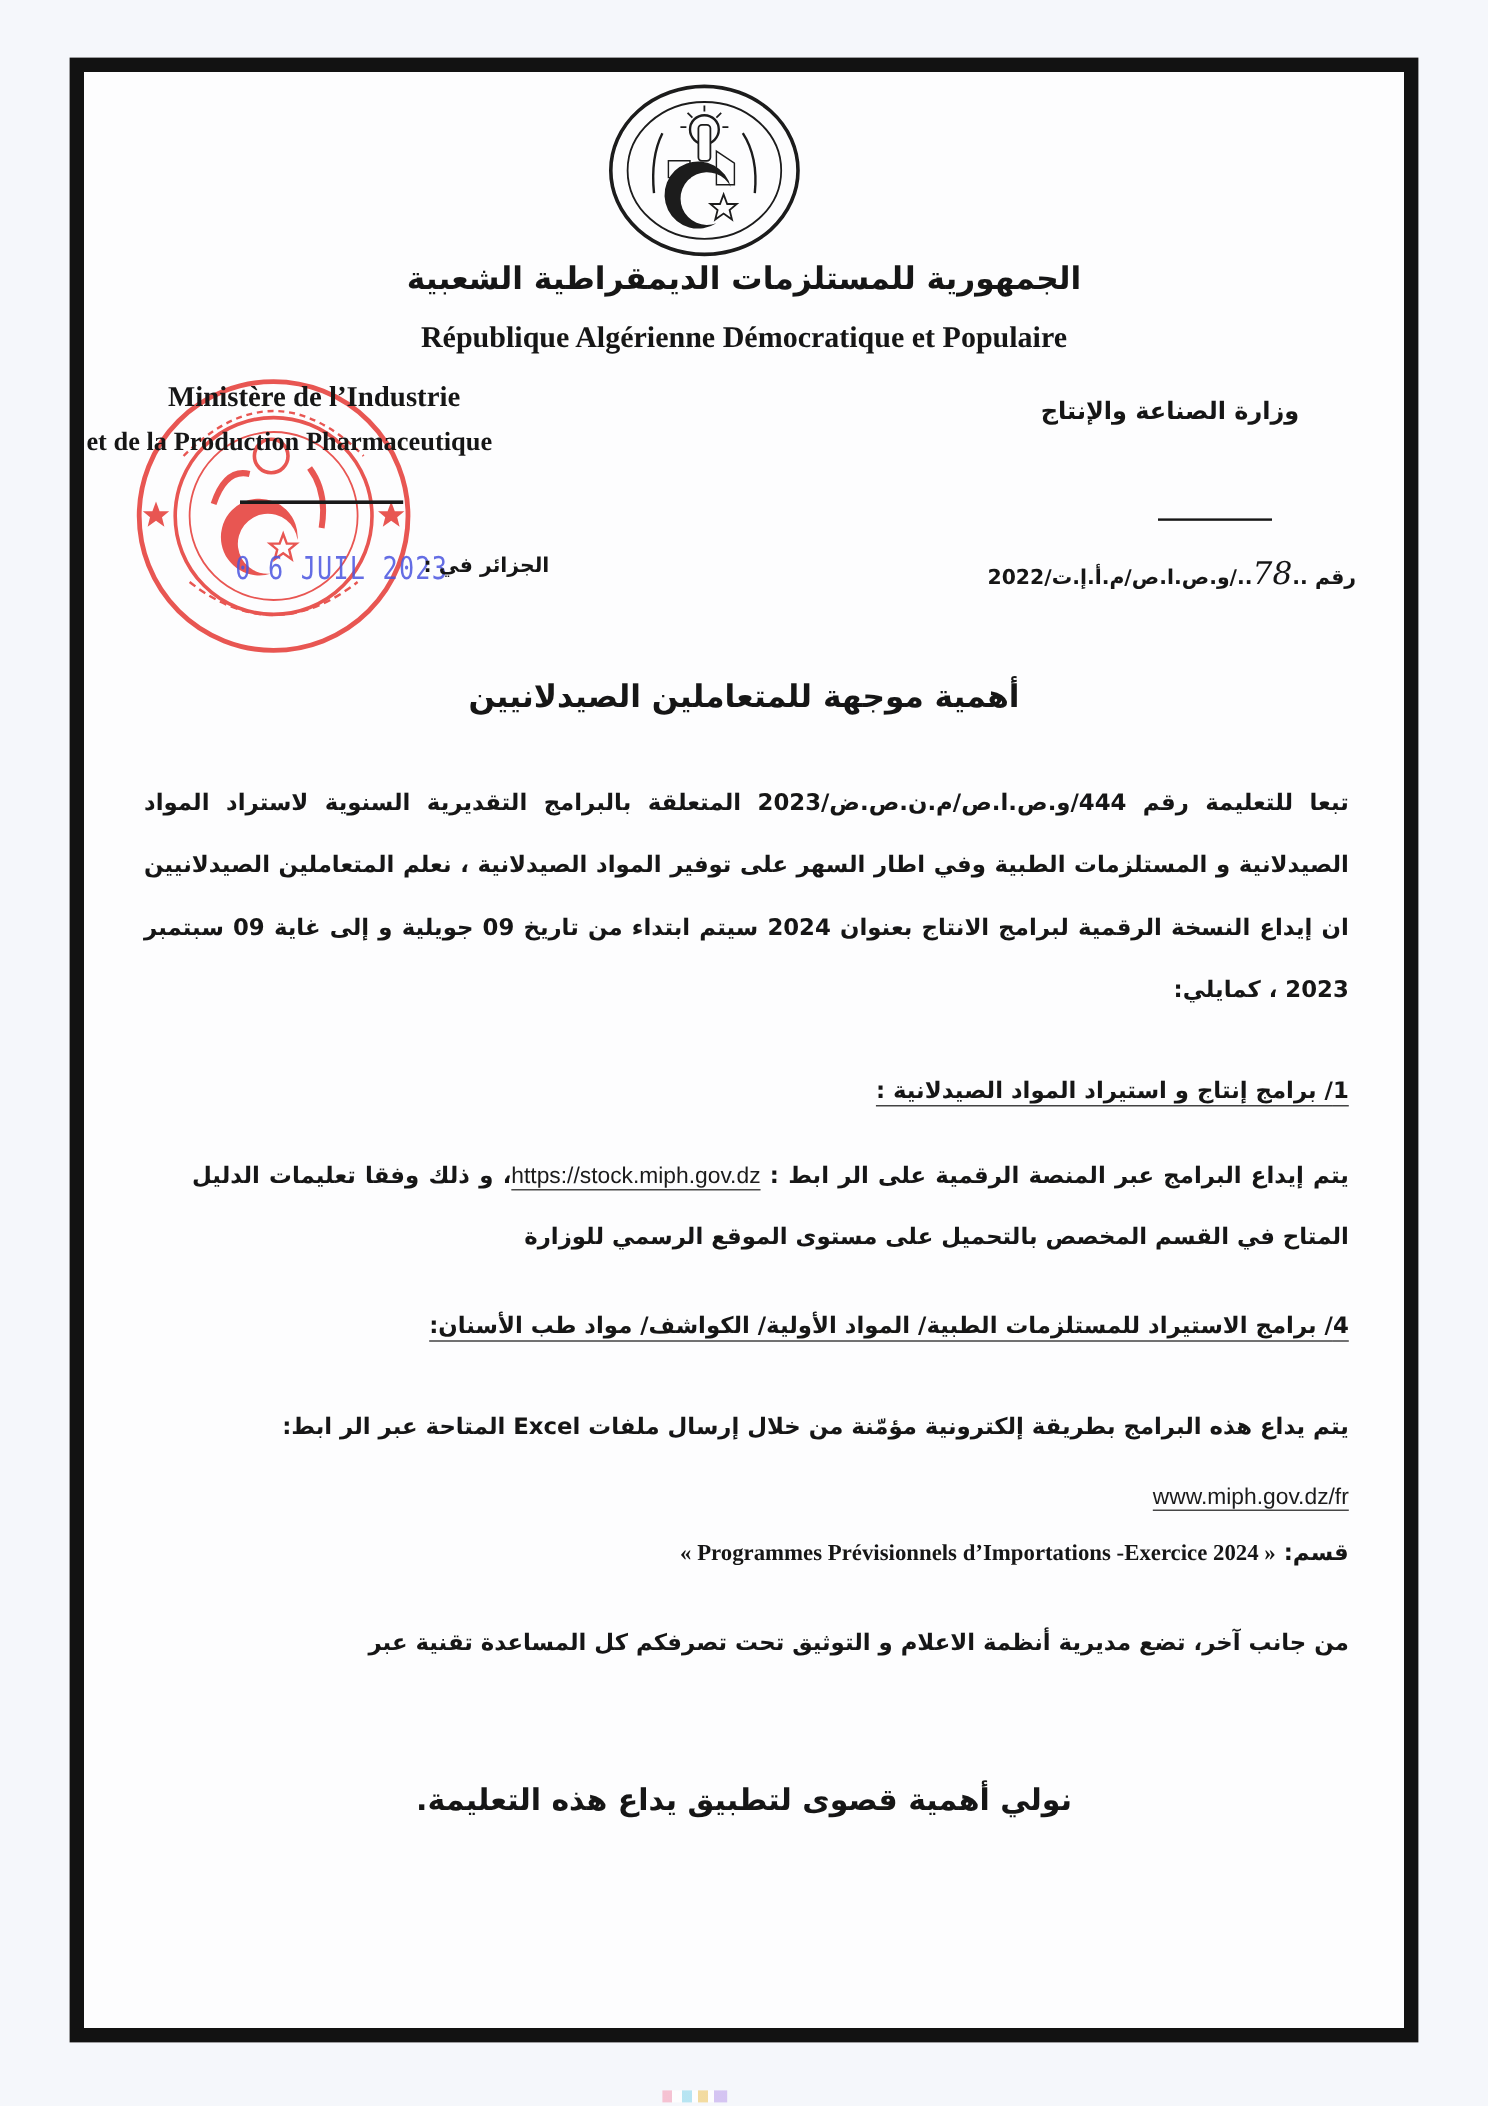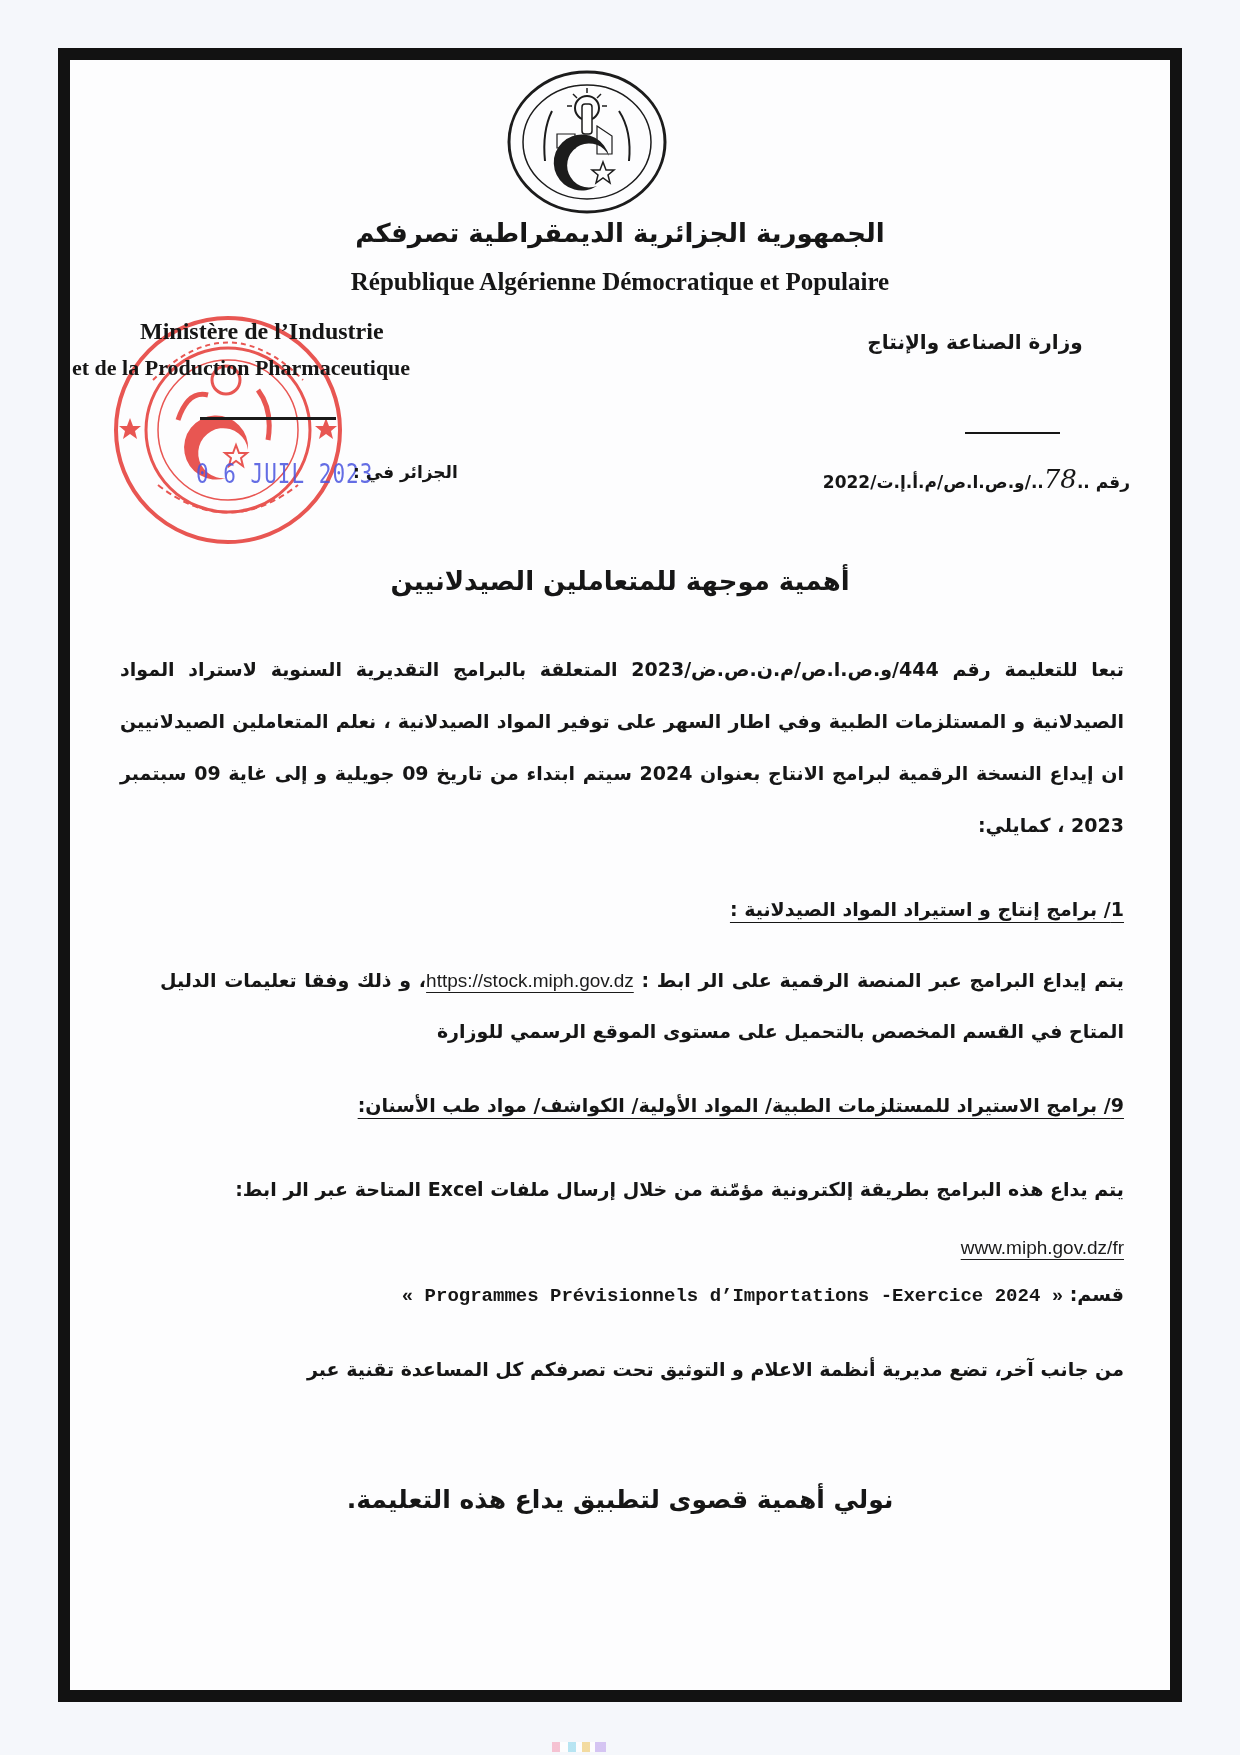--- a/index.html
+++ b/index.html
@@ -63,21 +63,21 @@
     left:120px; width:1004px; font-weight:bold; font-size:19px; line-height:52px; text-align:justify;
   }
   .para1 { top:643px; }
   .heading { font-weight:bold; font-size:19px; text-decoration:underline; text-underline-offset:6px; }
   .h1 { right:116px; top:898px; }
   .para2 { top:955px; left:160px; width:964px; line-height:50px; }
   .h2 { right:116px; top:1094px; }
   .para3 { top:1160px; left:200px; width:924px; line-height:58px; }
   .link { font-weight:normal; color:#1b1b1b; text-decoration:underline; text-underline-offset:5px; font-family:"Liberation Sans", sans-serif; }
   .section-line { right:116px; top:1283px; font-size:19px; font-weight:bold; white-space:nowrap; }
-  .section-line .fr { font-family:Liberation Mono, monospace; font-weight:bold; }
+  .section-line .fr { font-family:Liberation Serif, serif; font-weight:bold; }
   .para4 { top:1343px; left:260px; width:864px; line-height:52px; }
   .closing { left:200px; width:840px; top:1485px; text-align:center; font-weight:bold; font-size:25px; }
   .ltr { direction:ltr; unicode-bidi:embed; }
 </style>
 </head>
 <body>
 
 <div class="page-frame"></div>
 <div class="scan-artifact"></div>
 
@@ -93,21 +93,21 @@
     <line x1="110" y1="40" x2="105" y2="40"></line>
   </g>
   <rect x="85" y="38" width="10" height="30" rx="3" fill="#fff" stroke="#1c1c1c" stroke-width="1.5"></rect>
   <path d="M48 95 Q45 65 55 45" fill="none" stroke="#1c1c1c" stroke-width="2"></path>
   <path d="M132 95 Q135 65 122 45" fill="none" stroke="#1c1c1c" stroke-width="2"></path>
   <path d="M60 68 h18 v14 h-18z M100 60 l15 10 v18 h-15z" fill="none" stroke="#1c1c1c" stroke-width="1.2"></path>
   <path d="M100 120 A28 28 0 1 1 112 90 A22 22 0 1 0 100 120 Z" fill="#1c1c1c"></path>
   <polygon points="106,96 109,104 117,104 111,109 113,117 106,112 99,117 101,109 95,104 103,104" fill="none" stroke="#1c1c1c" stroke-width="1.5"></polygon>
 </svg>
 
-<div class="abs rep-ar rtl">الجمهورية الجزائرية الديمقراطية تصرفكم</div>
+<div class="abs rep-ar rtl">الجمهورية للمستلزمات الديمقراطية الشعبية</div>
 <div class="abs rep-fr">République Algérienne Démocratique et Populaire</div>
 
 <svg class="abs stamp" viewBox="0 0 240 240" style="opacity:.85">
   <circle cx="120" cy="120" r="112" fill="none" stroke="#e53935" stroke-width="4"></circle>
   <circle cx="120" cy="120" r="82" fill="none" stroke="#e53935" stroke-width="3"></circle>
   <circle cx="120" cy="120" r="70" fill="none" stroke="#e53935" stroke-width="1.5"></circle>
   <polygon points="22,108 25,116 33,116 27,121 29,129 22,124 15,129 17,121 11,116 19,116" fill="#e53935"></polygon>
   <polygon points="218,108 221,116 229,116 223,121 225,129 218,124 211,129 213,121 207,116 215,116" fill="#e53935"></polygon>
   <circle cx="118" cy="70" r="14" fill="none" stroke="#e53935" stroke-width="3"></circle>
   <path d="M70 110 Q80 80 100 85 M150 80 Q165 100 160 130" fill="none" stroke="#e53935" stroke-width="5"></path>
@@ -135,21 +135,21 @@
 <div class="abs title rtl">أهمية موجهة للمتعاملين الصيدلانيين</div>
 
 <div class="abs body-text para1 rtl">تبعا للتعليمة رقم 444/و.ص.ا.ص/م.ن.ص.ض/2023 المتعلقة بالبرامج التقديرية السنوية لاستراد المواد الصيدلانية و المستلزمات الطبية وفي اطار السهر على توفير المواد الصيدلانية ، نعلم المتعاملين الصيدلانيين ان إيداع النسخة الرقمية لبرامج الانتاج بعنوان 2024 سيتم ابتداء من تاريخ 09 جويلية و إلى غاية 09 سبتمبر 2023 ، كمايلي:</div>
 
 <div class="abs heading h1 rtl">1/ برامج إنتاج و استيراد المواد الصيدلانية :</div>
 <div class="abs body-text para2 rtl">
   <span>يتم إيداع البرامج عبر المنصة الرقمية على الر ابط :</span>
   <a class="link ltr">https://stock.miph.gov.dz</a><span>، و ذلك وفقا تعليمات الدليل المتاح في القسم المخصص بالتحميل على مستوى الموقع الرسمي للوزارة</span>
 </div>
 
-<div class="abs heading h2 rtl">9/ برامج الاستيراد للمستلزمات الطبية/ المواد الأولية/ الكواشف/ مواد طب الأسنان:</div>
+<div class="abs heading h2 rtl">4/ برامج الاستيراد للمستلزمات الطبية/ المواد الأولية/ الكواشف/ مواد طب الأسنان:</div>
 <div class="abs body-text para3 rtl">
   <div>يتم يداع هذه البرامج بطريقة إلكترونية مؤمّنة من خلال إرسال ملفات Excel المتاحة عبر الر ابط:</div>
   <div><a class="link ltr">www.miph.gov.dz/fr</a></div>
 </div>
 
 <div class="abs section-line rtl">
   <span>قسم:</span>
   <span class="fr ltr">« Programmes Prévisionnels d’Importations -Exercice 2024 »</span>
 </div>
 

